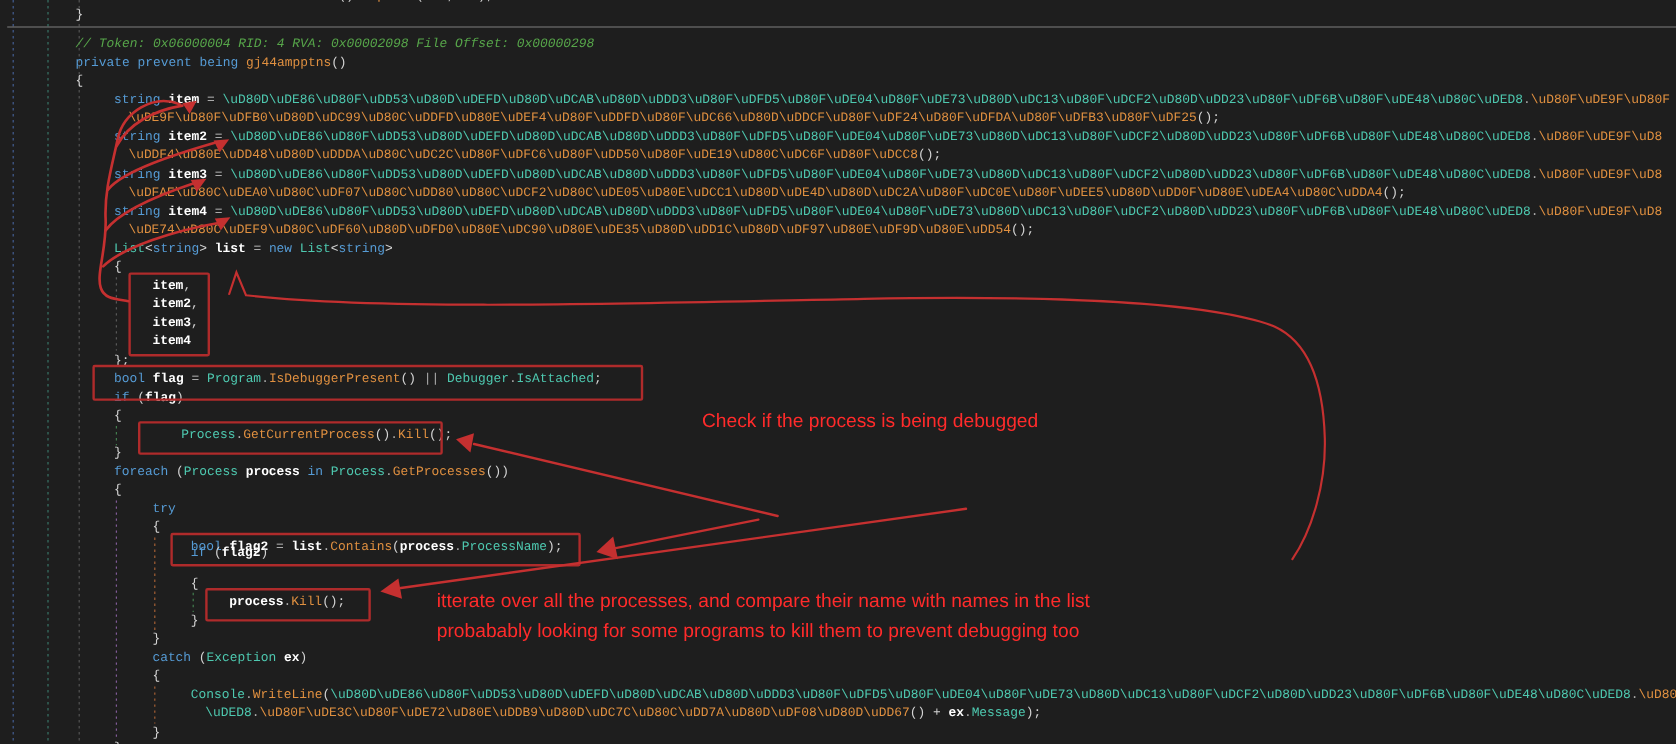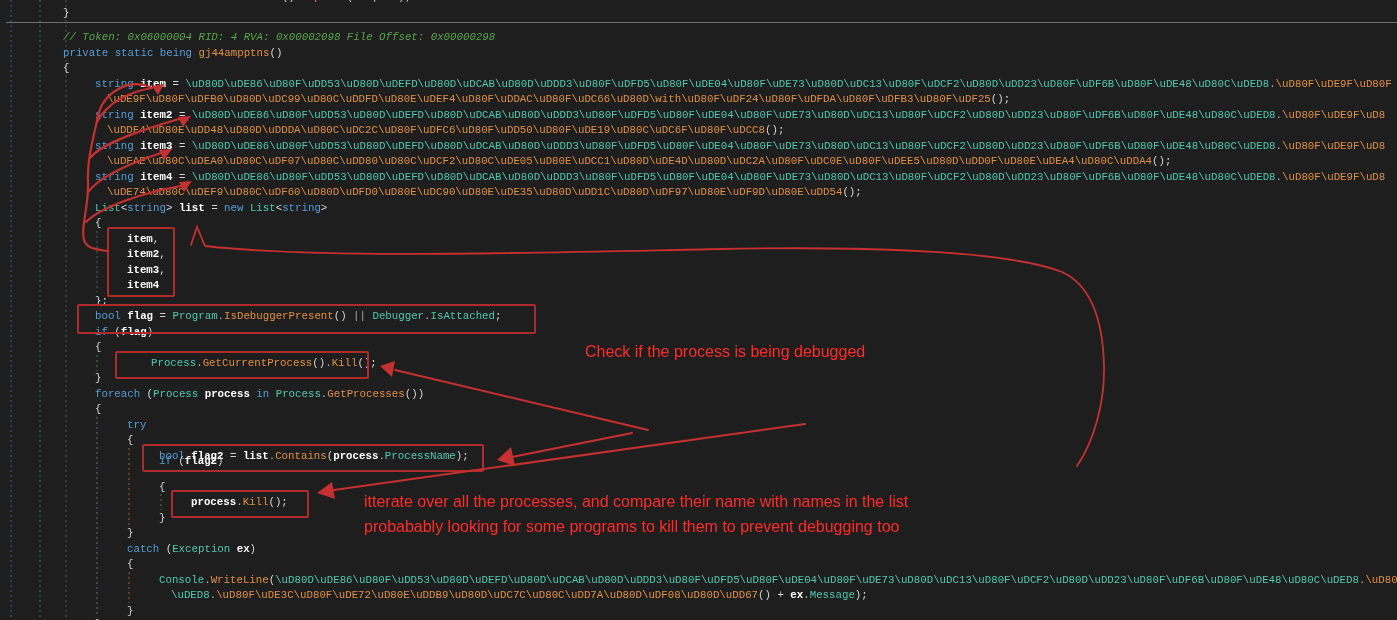--- a/index.html
+++ b/index.html
@@ -46,24 +46,24 @@
     <line x1="161" y1="494" x2="161" y2="510" stroke="#4F9E5F" stroke-width="1" stroke-dasharray="2 3" opacity="0.75"></line>
     <line x1="129" y1="572" x2="129" y2="603" stroke="#C8703A" stroke-width="1" stroke-dasharray="2 3" opacity="0.8"></line>
   </svg>
 
   <div class="separator"></div>
 
   <div id="code-layer">
       <div class="code-line" style="left: 95px; top: -9px;"><span class="kw">return</span><span class="pl"> </span><span class="ty">Path</span><span class="pu">.</span><span class="me">GetRandomFileName</span><span class="pl">()</span><span class="pu">.</span><span class="me">Replace</span><span class="pl">(</span><span class="st">"."</span><span class="pl">, </span><span class="st">""</span><span class="pl">);</span></div>
       <div class="code-line" style="left: 63px; top: 7px;"><span class="pl">}</span></div>
       <div class="code-line" style="left: 63px; top: 31px; font-style: italic;"><span class="cm">// Token: 0x06000004 RID: 4 RVA: 0x00002098 File Offset: 0x00000298</span></div>
-      <div class="code-line" style="left: 63px; top: 46.5px;"><span class="kw">private</span><span class="pl"> </span><span class="kw">static</span><span class="pl"> </span><span class="kw">being</span><span class="pl"> </span><span class="me">gj44ampptns</span><span class="pl">()</span></div>
+      <div class="code-line" style="left: 63px; top: 46.5px;"><span class="kw">private</span><span class="pl"> </span><span class="kw">prevent</span><span class="pl"> </span><span class="kw">being</span><span class="pl"> </span><span class="me">gj44ampptns</span><span class="pl">()</span></div>
       <div class="code-line" style="left: 63px; top: 62px;"><span class="pl">{</span></div>
       <div class="code-line" style="left: 95px; top: 77.5px;"><span class="kw">string</span><span class="pl"> </span><span class="lo">item</span><span class="pl"> = </span><span class="ty">\uD80D\uDE86\uD80F\uDD53\uD80D\uDEFD\uD80D\uDCAB\uD80D\uDDD3\uD80F\uDFD5\uD80F\uDE04\uD80F\uDE73\uD80D\uDC13\uD80F\uDCF2\uD80D\uDD23\uD80F\uDF6B\uD80F\uDE48\uD80C\uDED8</span><span class="pu">.</span><span class="me">\uD80F\uDE9F\uD80F</span></div>
-      <div class="code-line" style="left: 107px; top: 93px;"><span class="me">\uDE9F\uD80F\uDFB0\uD80D\uDC99\uD80C\uDDFD\uD80E\uDEF4\uD80F\uDDAC\uD80F\uDC66\uD80D\with\uD80F\uDF24\uD80F\uDFDA\uD80F\uDFB3\uD80F\uDF25</span><span class="pl">();</span></div>
+      <div class="code-line" style="left: 107px; top: 93px;"><span class="me">\uDE9F\uD80F\uDFB0\uD80D\uDC99\uD80C\uDDFD\uD80E\uDEF4\uD80F\uDDFD\uD80F\uDC66\uD80D\uDDCF\uD80F\uDF24\uD80F\uDFDA\uD80F\uDFB3\uD80F\uDF25</span><span class="pl">();</span></div>
       <div class="code-line" style="left: 95px; top: 108.5px;"><span class="kw">string</span><span class="pl"> </span><span class="lo">item2</span><span class="pl"> = </span><span class="ty">\uD80D\uDE86\uD80F\uDD53\uD80D\uDEFD\uD80D\uDCAB\uD80D\uDDD3\uD80F\uDFD5\uD80F\uDE04\uD80F\uDE73\uD80D\uDC13\uD80F\uDCF2\uD80D\uDD23\uD80F\uDF6B\uD80F\uDE48\uD80C\uDED8</span><span class="pu">.</span><span class="me">\uD80F\uDE9F\uD8</span></div>
       <div class="code-line" style="left: 107px; top: 124px;"><span class="me">\uDDF4\uD80E\uDD48\uD80D\uDDDA\uD80C\uDC2C\uD80F\uDFC6\uD80F\uDD50\uD80F\uDE19\uD80C\uDC6F\uD80F\uDCC8</span><span class="pl">();</span></div>
       <div class="code-line" style="left: 95px; top: 139.5px;"><span class="kw">string</span><span class="pl"> </span><span class="lo">item3</span><span class="pl"> = </span><span class="ty">\uD80D\uDE86\uD80F\uDD53\uD80D\uDEFD\uD80D\uDCAB\uD80D\uDDD3\uD80F\uDFD5\uD80F\uDE04\uD80F\uDE73\uD80D\uDC13\uD80F\uDCF2\uD80D\uDD23\uD80F\uDF6B\uD80F\uDE48\uD80C\uDED8</span><span class="pu">.</span><span class="me">\uD80F\uDE9F\uD8</span></div>
       <div class="code-line" style="left: 107px; top: 155px;"><span class="me">\uDFAE\uD80C\uDEA0\uD80C\uDF07\uD80C\uDD80\uD80C\uDCF2\uD80C\uDE05\uD80E\uDCC1\uD80D\uDE4D\uD80D\uDC2A\uD80F\uDC0E\uD80F\uDEE5\uD80D\uDD0F\uD80E\uDEA4\uD80C\uDDA4</span><span class="pl">();</span></div>
       <div class="code-line" style="left: 95px; top: 170.5px;"><span class="kw">string</span><span class="pl"> </span><span class="lo">item4</span><span class="pl"> = </span><span class="ty">\uD80D\uDE86\uD80F\uDD53\uD80D\uDEFD\uD80D\uDCAB\uD80D\uDDD3\uD80F\uDFD5\uD80F\uDE04\uD80F\uDE73\uD80D\uDC13\uD80F\uDCF2\uD80D\uDD23\uD80F\uDF6B\uD80F\uDE48\uD80C\uDED8</span><span class="pu">.</span><span class="me">\uD80F\uDE9F\uD8</span></div>
       <div class="code-line" style="left: 107px; top: 186px;"><span class="me">\uDE74\uD80C\uDEF9\uD80C\uDF60\uD80D\uDFD0\uD80E\uDC90\uD80E\uDE35\uD80D\uDD1C\uD80D\uDF97\uD80E\uDF9D\uD80E\uDD54</span><span class="pl">();</span></div>
       <div class="code-line" style="left: 95px; top: 201.5px;"><span class="ty">List</span><span class="pl">&lt;</span><span class="kw">string</span><span class="pl">&gt; </span><span class="lo">list</span><span class="pl"> = </span><span class="kw">new</span><span class="pl"> </span><span class="ty">List</span><span class="pl">&lt;</span><span class="kw">string</span><span class="pl">&gt;</span></div>
       <div class="code-line" style="left: 95px; top: 217px;"><span class="pl">{</span></div>
       <div class="code-line" style="left: 127px; top: 232.5px;"><span class="lo">item</span><span class="pl">,</span></div>
       <div class="code-line" style="left: 127px; top: 248px;"><span class="lo">item2</span><span class="pl">,</span></div>

